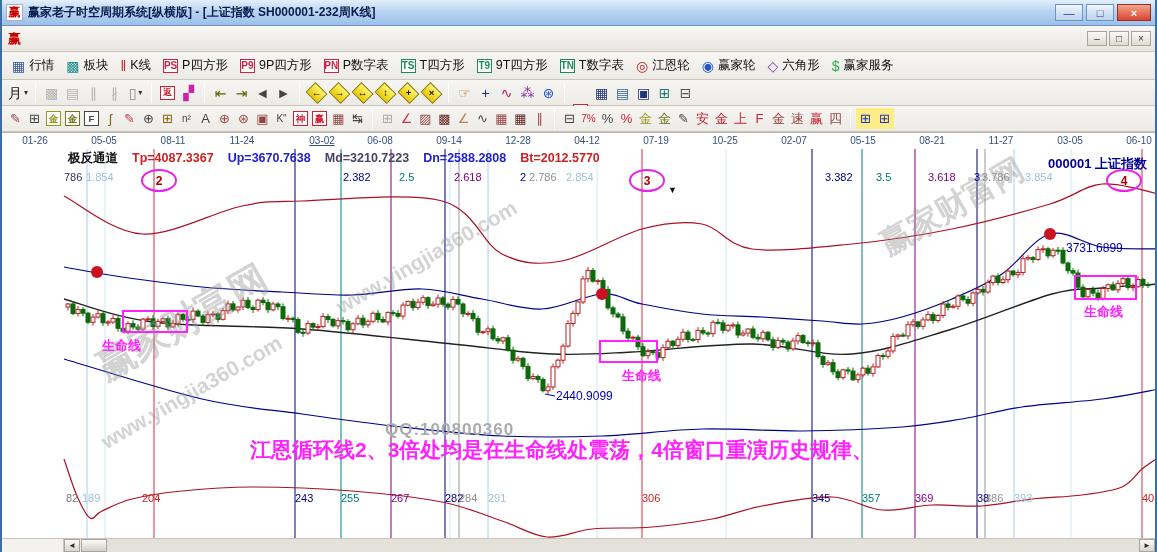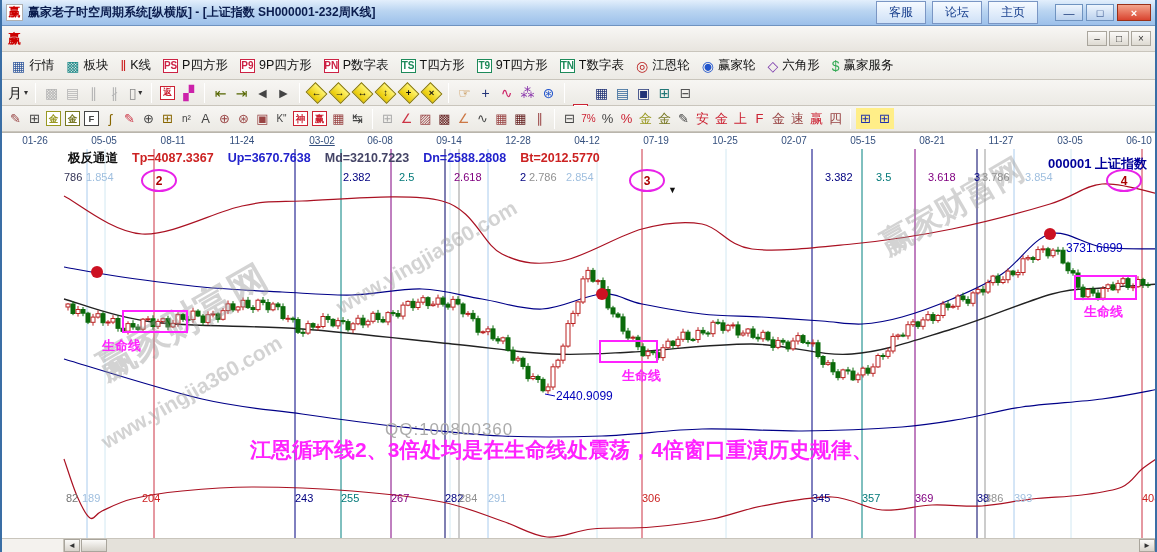--- a/index.html
+++ b/index.html
@@ -58,45 +58,40 @@
   .indrow{position:absolute;left:66px;top:17px;font-size:12.5px;font-weight:bold;white-space:nowrap;z-index:6;}
   .indrow span{margin-right:14px;}
   .symbol{position:absolute;right:8px;top:22px;font-size:13px;font-weight:bold;color:#000099;z-index:6;}
   .scale span{position:absolute;font-size:11px;white-space:nowrap;z-index:4;}
   svg.canvas{position:absolute;left:0;top:0;z-index:1;}
   .mcircle{position:absolute;width:36px;height:23px;border:2.5px solid #e822e8;border-radius:50%;z-index:6;
     display:flex;align-items:center;justify-content:center;font-size:12px;font-weight:bold;color:#aa0000;background:transparent;}
   .mrect{position:absolute;border:2px solid #ff22ff;z-index:6;}
   .lifeline{position:absolute;font-size:13px;font-weight:bold;color:#ff22ff;z-index:6;white-space:nowrap;}
   .anno{position:absolute;font-size:12px;color:#0000bb;z-index:6;white-space:nowrap;}
-  .qqmark{position:absolute;left:383px;top:287px;font-size:17px;font-weight:normal;color:#ababab;z-index:3;letter-spacing:1px;}
+  .qqmark{position:absolute;left:383px;top:287px;font-size:17px;font-weight:bold;color:#ababab;z-index:3;letter-spacing:1px;}
   .mainnote{position:absolute;left:248px;top:303px;font-size:21px;font-weight:bold;color:#ff22ff;z-index:7;white-space:nowrap;}
   .wmark{position:absolute;color:rgba(150,150,150,.42);font-weight:bold;z-index:2;transform-origin:left top;white-space:nowrap;}
   .marker{position:absolute;font-size:9px;color:#111;z-index:6;}
   
   .scrollbar{height:14px;flex:0 0 14px;background:#efece7;border-top:1px solid #c9c5bc;display:flex;align-items:stretch;}
   .sb-left-pad{width:62px;border-right:1px solid #c9c5bc;background:#f4f2ee;}
   .sb-btn{width:16px;display:flex;align-items:center;justify-content:center;font-size:8px;color:#333;
     background:linear-gradient(#fbfaf8,#d8d4cc);border:1px solid #a9a59c;}
   .sb-thumb{width:26px;background:linear-gradient(#fbfaf8,#d4d0c8);border:1px solid #a9a59c;margin-left:1px;}
   .sb-track{flex:1 1 auto;background:#e4e1da;}
 </style>
 </head>
 <body>
 
 <div class="window">
 
   <div class="titlebar">
     <div class="app-icon">赢</div>
     <div class="title-text">赢家老子时空周期系统[纵横版] - [上证指数  SH000001-232周K线]</div>
-    <div id="tb-links" style="display:flex;">
-        <div class="tb-btn">客服</div>
-        <div class="tb-btn">论坛</div>
-        <div class="tb-btn">主页</div>
-      </div>
     <div class="winctl">
       <div class="wc">—</div>
       <div class="wc">□</div>
       <div class="wc close">×</div>
     </div>
   </div>
 
   <div class="menubar">
     <span class="menu-logo">赢</span>
     <div class="spacer"></div>

